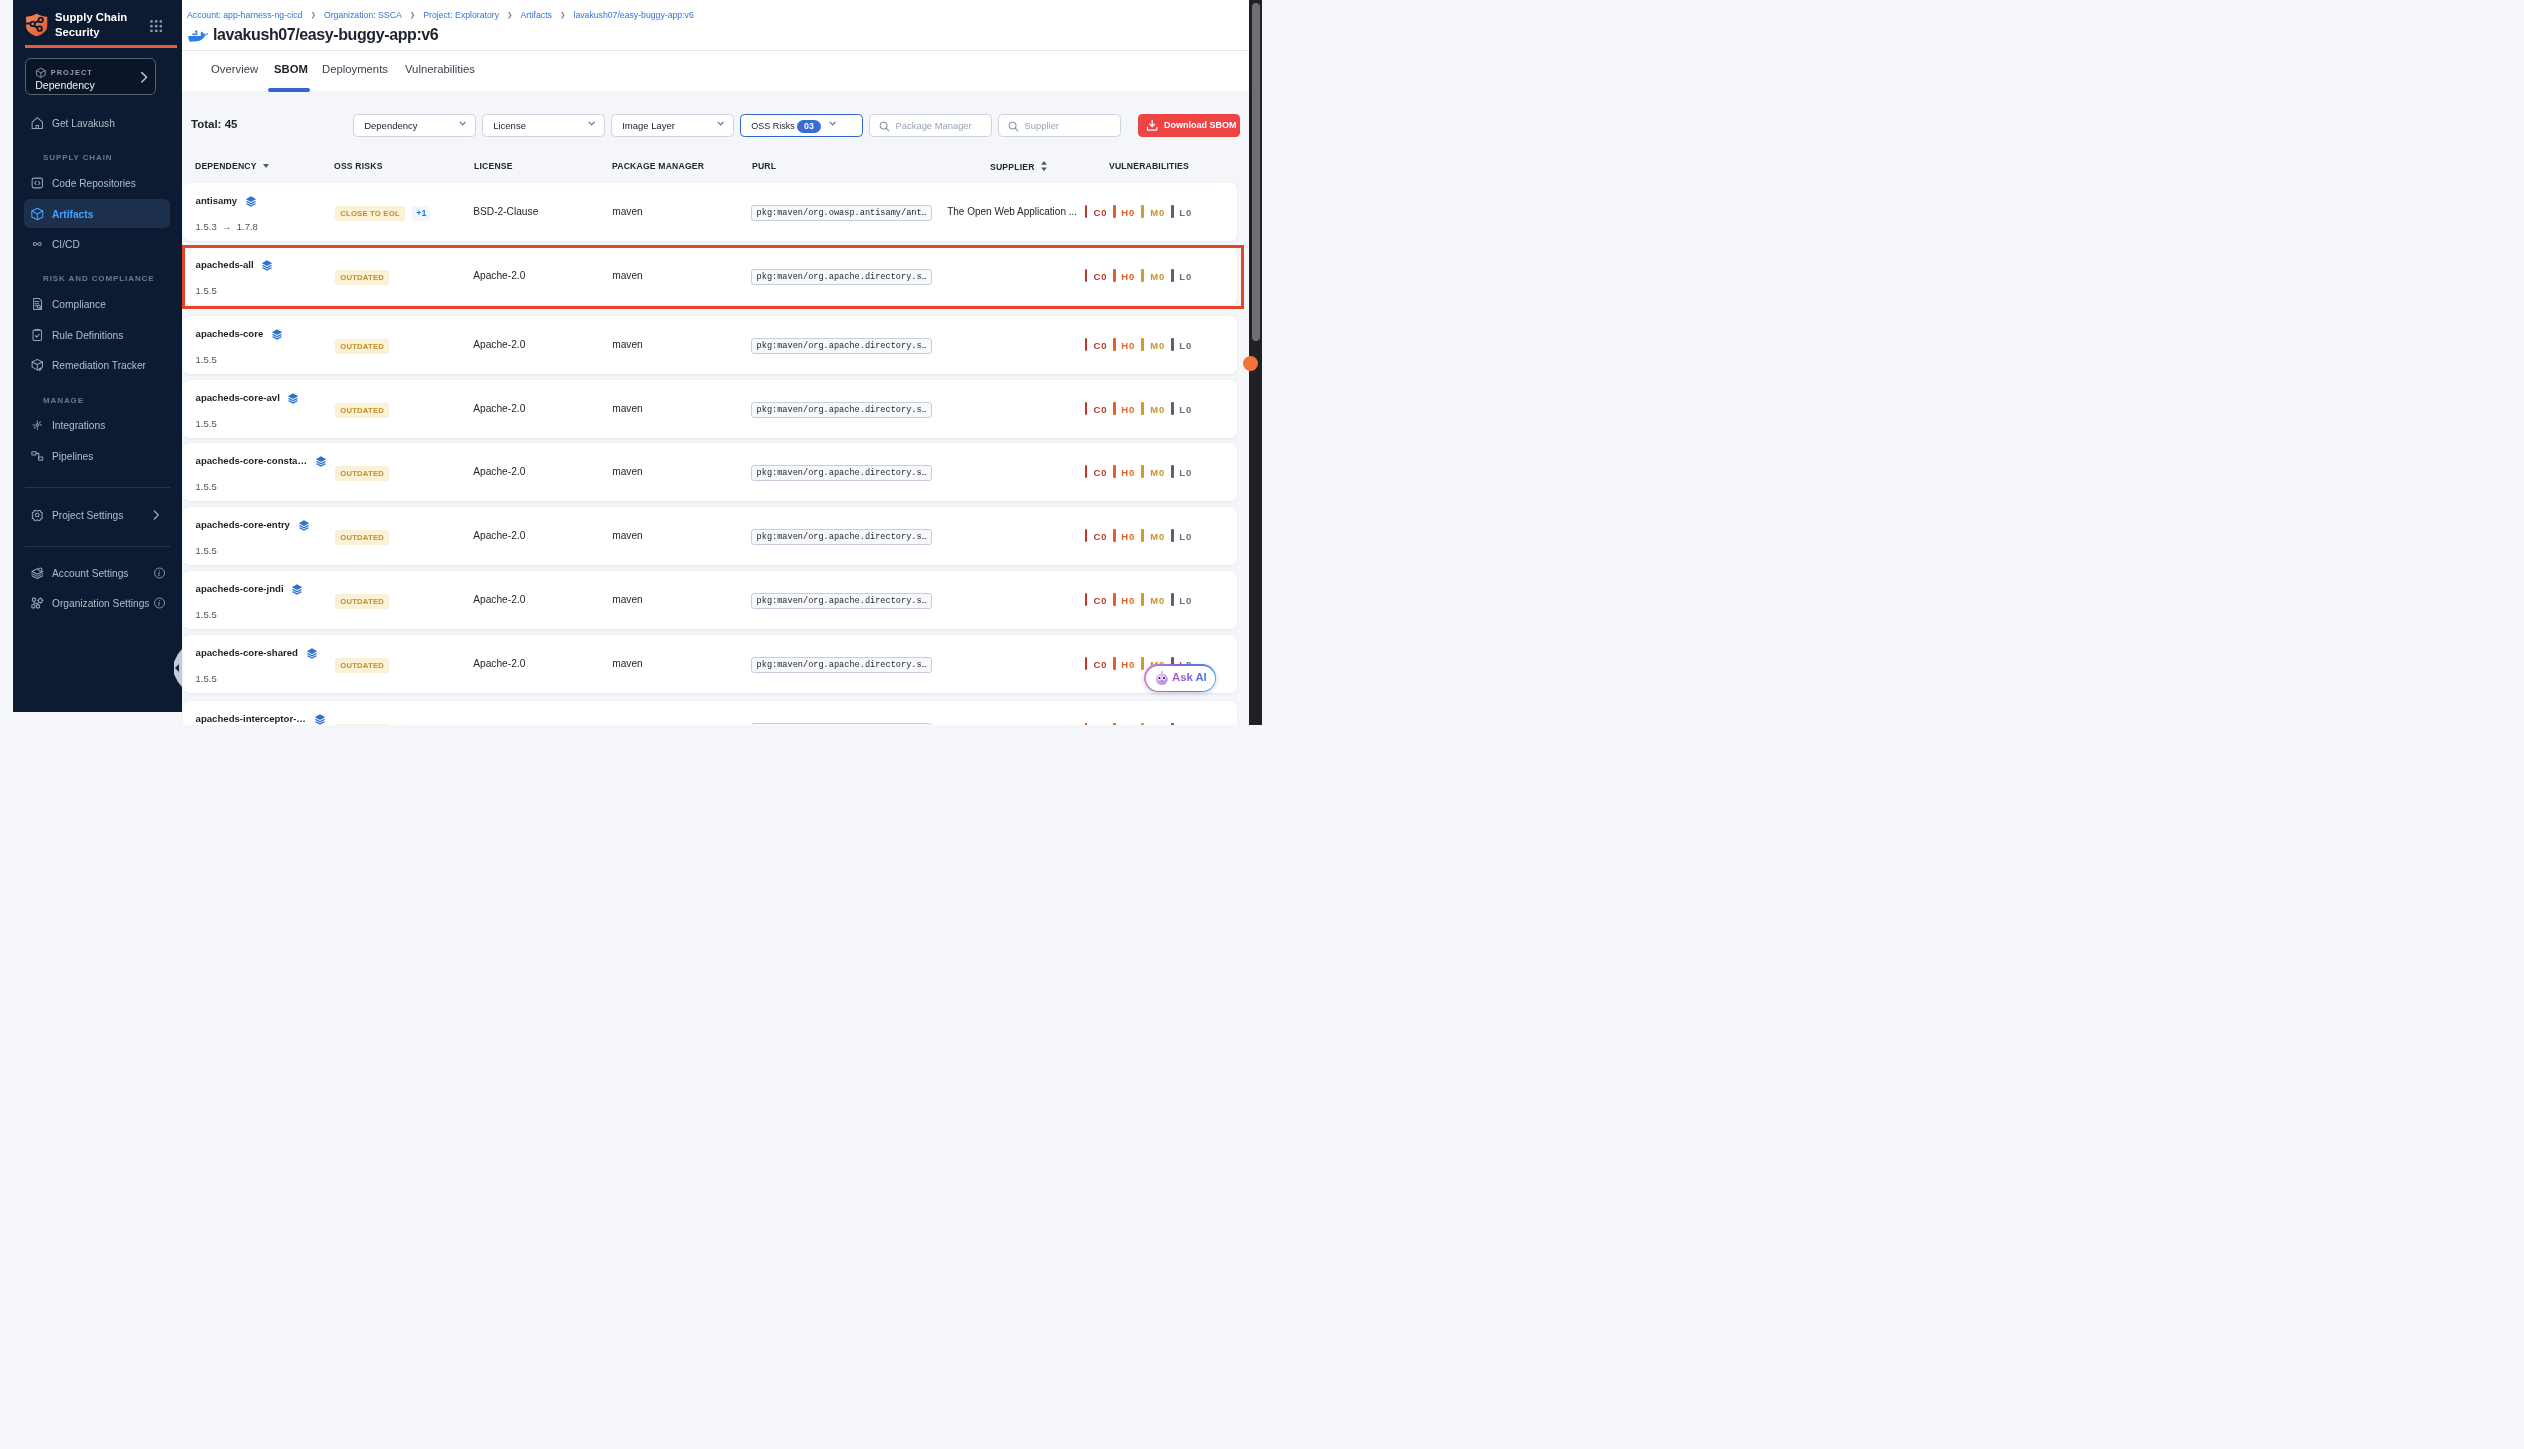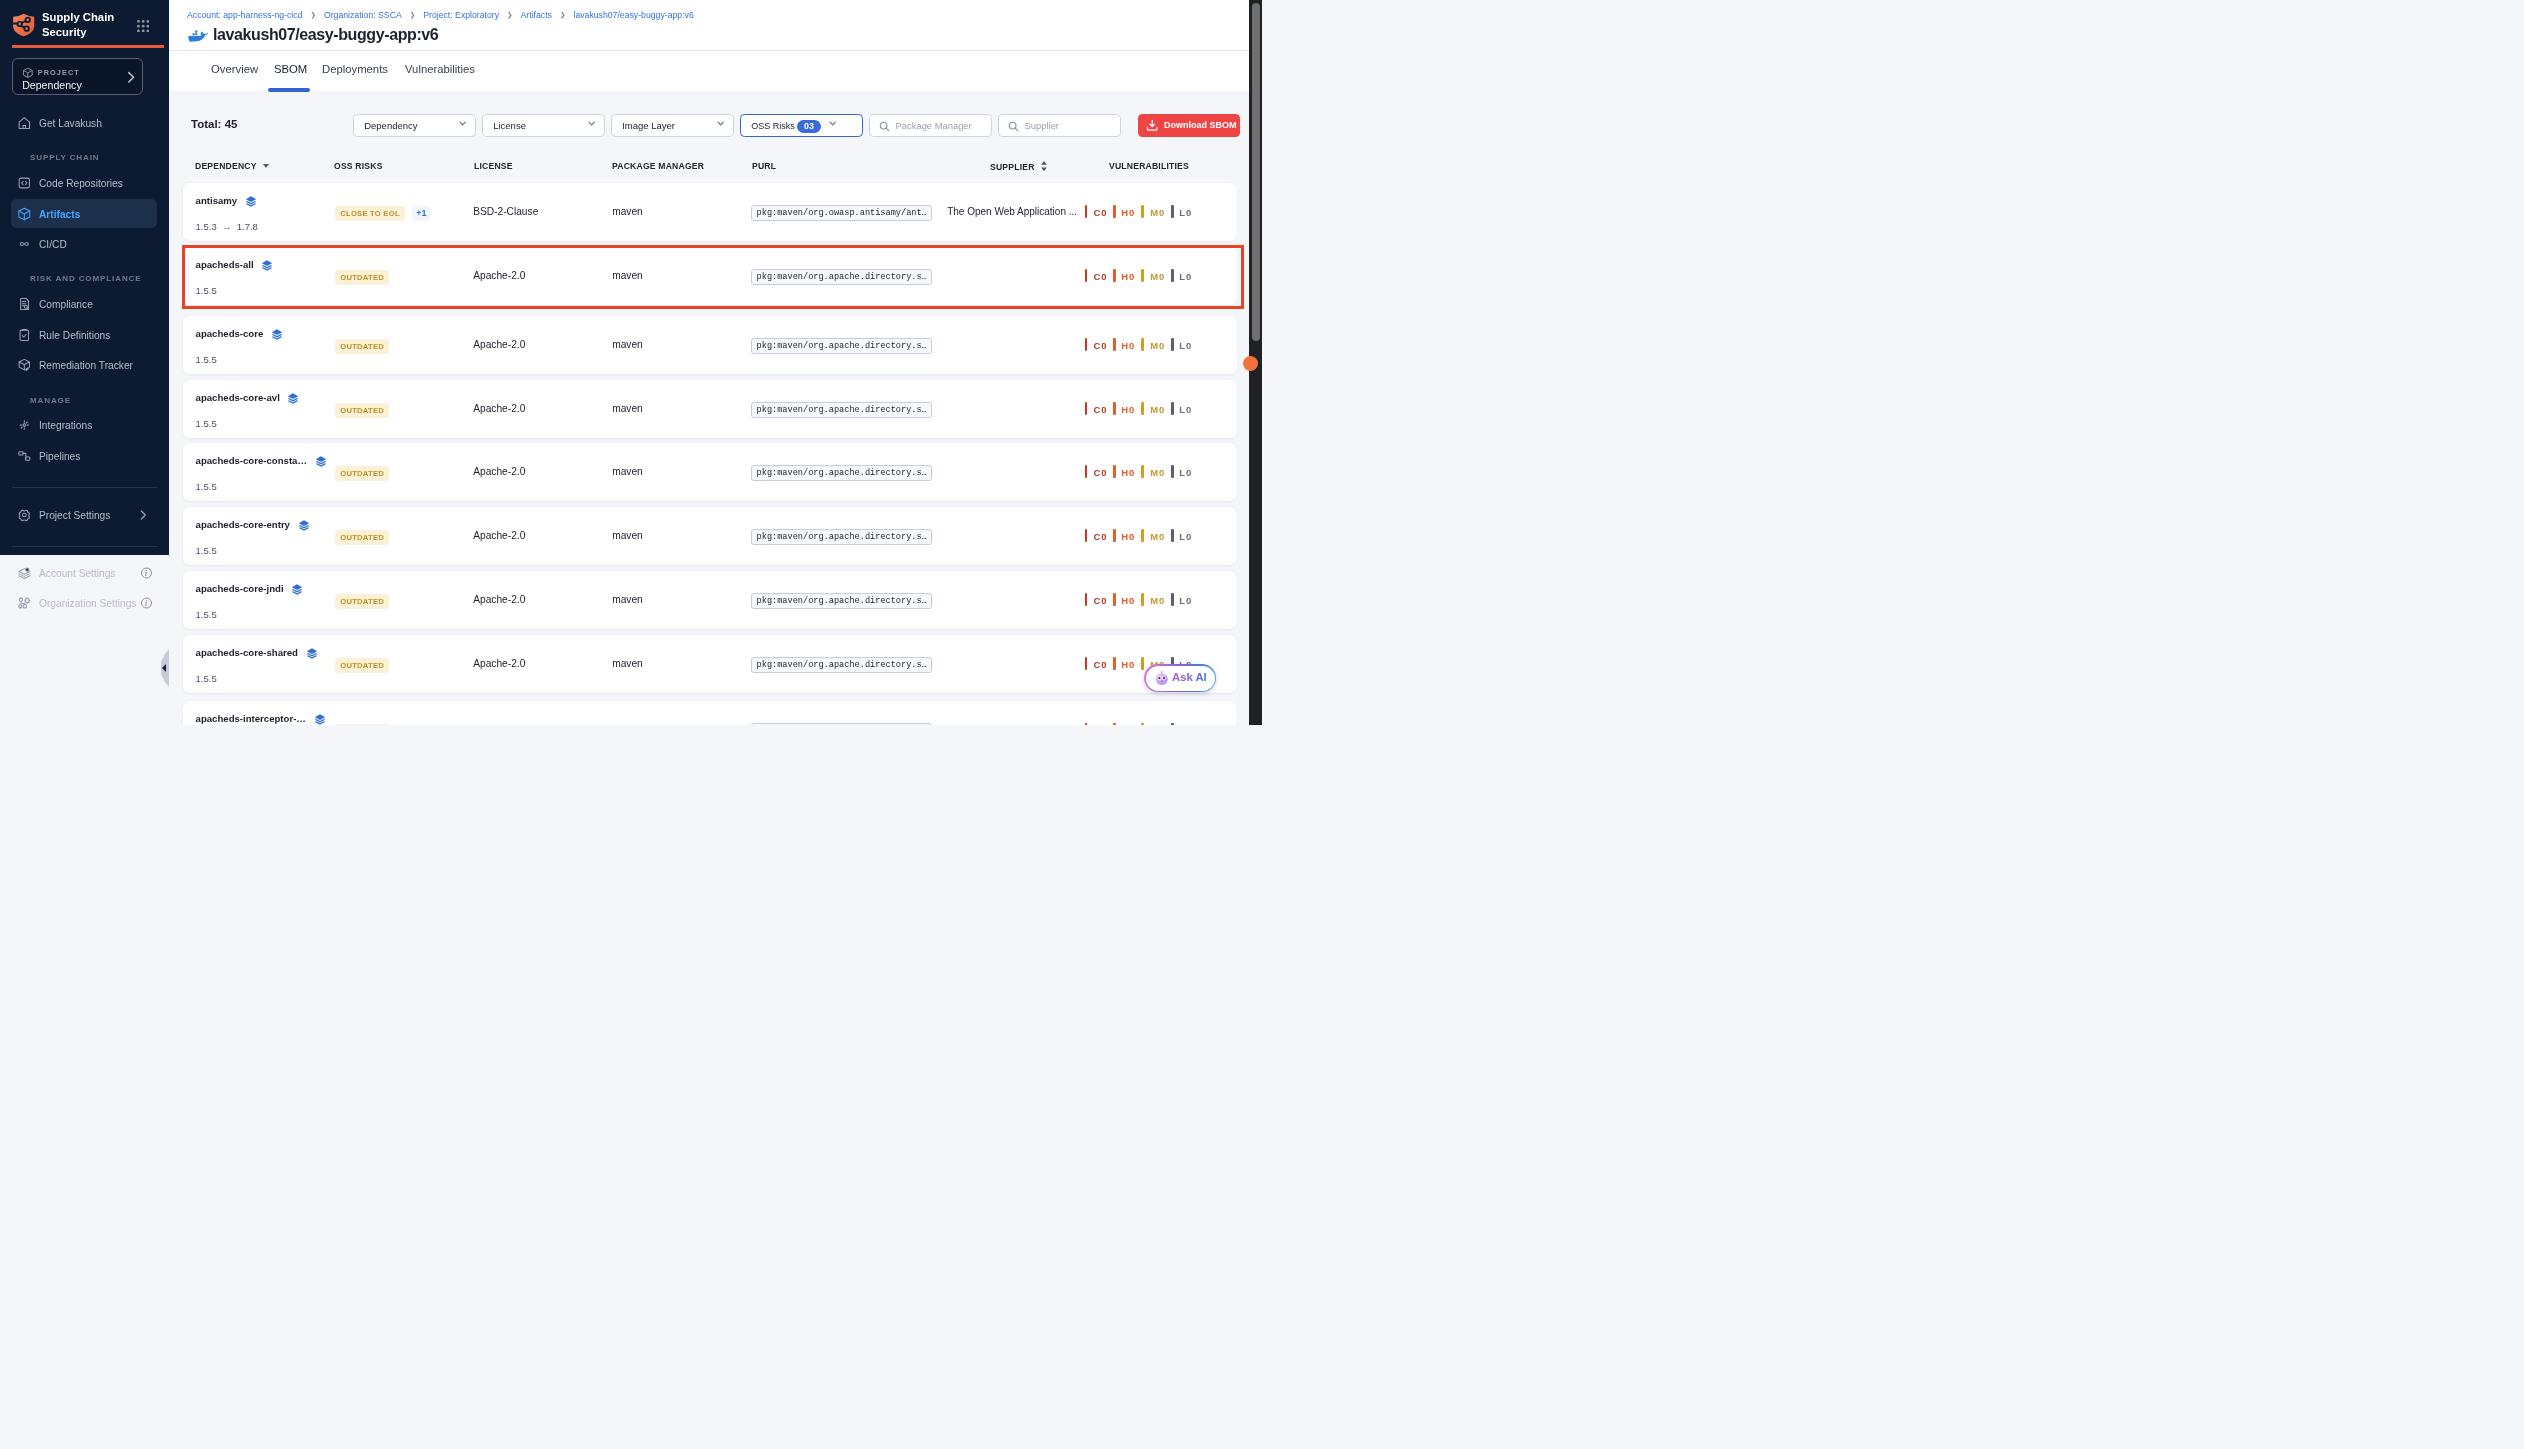--- a/index.html
+++ b/index.html
@@ -1,19 +1,19 @@
 <!DOCTYPE html>
 <html style="font-size:11.7px"><head><meta charset="utf-8"><style>
 *{margin:0;padding:0;box-sizing:border-box}
 html,body{width:1262px;height:725px;overflow:hidden}
 body{font-family:"Liberation Sans",sans-serif;background:#f4f6f9;position:relative}
 #app{position:absolute;inset:0;width:1262px;height:725px}
 
 
-.sb{position:absolute;left:0;top:0;width:169px;height:555px;background:#0c1b31;color:#b6bcc9;z-index:5}
+.sb{position:absolute;left:13px;top:0;width:169px;height:712px;background:#0c1b31;color:#b6bcc9;z-index:5}
 .sb .logo{position:absolute;left:11.7px;top:13px;width:23.4px;height:24px}
 .sb .brand{position:absolute;left:42px;top:10.2px;font-size:11.3px;font-weight:700;color:#fff;line-height:14.6px}
 .sb .grid9{position:absolute;left:137px;top:20px;width:12.4px;height:12.4px}
 .sb .redline{position:absolute;left:11.7px;top:45px;width:152px;height:3.3px;background:#e85a3c}
 .projbox{position:absolute;left:11.7px;top:58px;width:131px;height:37px;border:0.7px solid #595f6f;border-radius:5.8px;background:#0a1628}
 .projbox .pico{position:absolute;left:9.5px;top:8px}
 .projbox .plab{position:absolute;left:25px;top:8.8px;font-size:7.3px;font-weight:700;letter-spacing:1.1px;color:#969cad}
 .projbox .pname{position:absolute;left:9.5px;top:20px;font-size:10.6px;color:#f0f2f6}
 .projbox .pchev{position:absolute;right:6.6px;top:11px;width:8px;height:14.6px}
 .nav-item{position:absolute;left:0;width:169px;height:28px}
@@ -33,21 +33,21 @@
 
 .main{position:absolute;left:169px;top:0;width:1080px;height:725px}
 .hdr{position:absolute;left:0;top:0;width:1093px;height:91px;background:#fff}
 .hdr .b1{position:absolute;left:0;top:50px;width:100%;height:0.7px;background:#e4e8ee}
 .crumbs{position:absolute;left:18px;top:9.5px;font-size:8.7px;color:#3672d9}
 .crumbs .sep{color:#7d828f;padding:0 8px;font-size:6.6px;vertical-align:0.7px}
 .title{position:absolute;left:44px;top:26px;font-size:16px;font-weight:700;color:#1d222c;letter-spacing:-0.4px}
 .dockico{position:absolute;left:19px;top:29px}
 .tabs{position:absolute;left:0;top:50px;height:41px}
 .tab{position:absolute;top:0;height:41px;font-size:11.3px;color:#3a414e;line-height:39px}
-.tab.b{font-weight:400;color:#1b212c}
+.tab.b{font-weight:700;color:#1b212c}
 .tabline{position:absolute;left:99px;top:88px;width:42px;height:3.7px;background:#3265cf;border-radius:2.2px}
 
 
 .total{position:absolute;left:22px;top:118px;font-size:11.5px;font-weight:700;color:#1d222c}
 .ctl{position:absolute;top:114px;height:22.6px;background:#fff;border:0.7px solid #cdd3df;border-radius:4.4px;font-size:9.5px;color:#22262f}
 .ctl .t{position:absolute;left:10.2px;top:5.1px;white-space:nowrap}
 .ctl .dn{position:absolute;right:8.8px;top:5.1px;width:7.3px;height:7.3px}
 .ctl.search .t{color:#9ba2b2;left:25.6px;font-size:9.4px}
 .mag{position:absolute;left:8.8px;top:5.5px;width:11px;height:11px}
 .ctl.ossr{border:1.2px solid #2e66d4}

